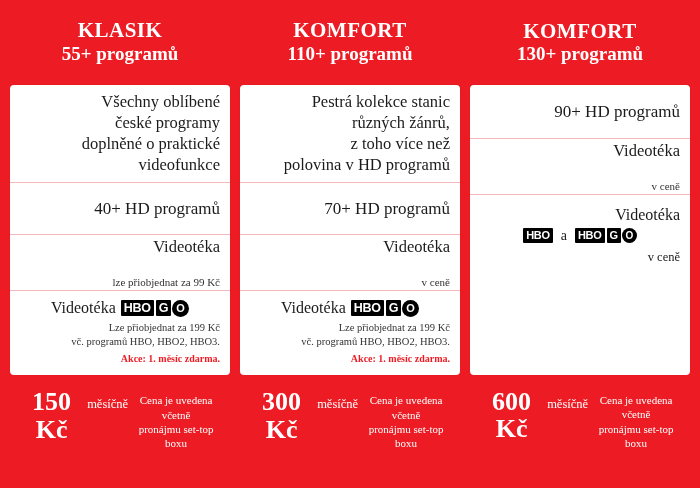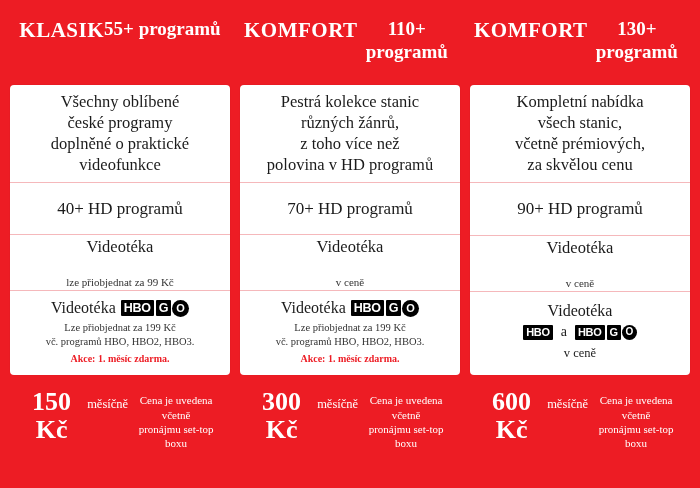--- a/index.html
+++ b/index.html
@@ -24,21 +24,21 @@
     min-width: 0;
   }
   
   .head {
     background: #ED1C24;
     color: #fff;
     text-align: center;
     padding: 8px 4px 12px 4px;
     height: 68px;
     display: flex;
-    flex-direction: row;
+    flex-direction: column;
     justify-content: center;
   }
   .head .t1 {
     font-size: 21px;
     font-weight: bold;
     letter-spacing: 0.5px;
     line-height: 1.15;
   }
   .head .t2 {
     font-size: 19px;
@@ -50,21 +50,21 @@
     background: #fff;
     border-radius: 4px;
     flex: 1 1 auto;
     display: flex;
     flex-direction: column;
     overflow: hidden;
     box-shadow: 0 0 0 1px rgba(0,0,0,0.02);
   }
   .cell {
     padding: 12px 10px;
-    text-align: center;
+    text-align: right;
     color: #1b1b1b;
     border-bottom: 1px solid #F5B8BB;
     display: flex;
     flex-direction: column;
     justify-content: center;
   }
   .cell:last-child { border-bottom: none; }
   .cell-desc {
     height: 98px;
     font-size: 16.5px;
@@ -250,24 +250,20 @@
 pronájmu set-top boxu</div>
     </div>
   </div>
 
   <div class="col">
     <div class="head">
       <div class="t1">KOMFORT</div>
       <div class="t2">130+ programů</div>
     </div>
     <div class="card">
-      <div class="cell cell-desc" style="white-space:pre-line">Kompletní nabídka
-všech stanic,
-včetně prémiových,
-za skvělou cenu</div>
       <div class="cell cell-hd">90+ HD programů</div>
       <div class="cell cell-vt">
         <div>Videotéka</div>
         <div class="sub">v ceně</div>
       </div>
       <div class="cell cell-vtx">
         <div>Videotéka</div>
         <div class="line1" style="margin-top:4px">
           <span class="hbo hbo-small">
             <span class="blk">HBO</span>

